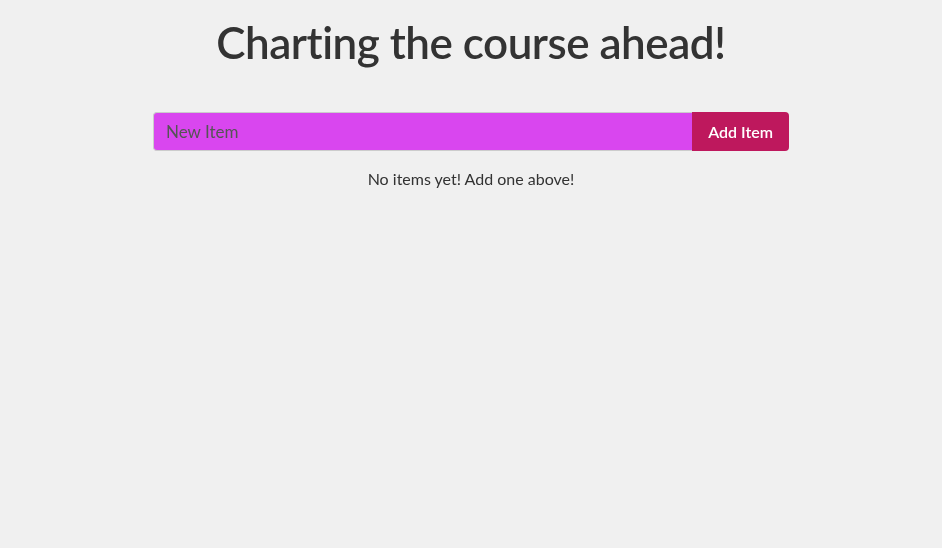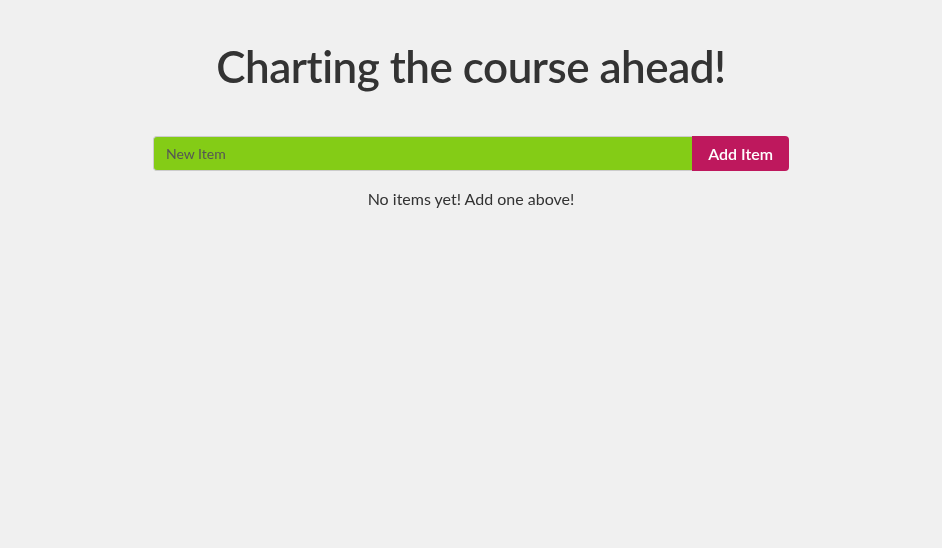--- a/index.html
+++ b/index.html
@@ -10,43 +10,43 @@
     body {
       background-color: #f0f0f0;
       font-family: 'Lato', 'Helvetica Neue', Helvetica, Arial, sans-serif;
       color: #333;
       width: 942px;
       height: 548px;
     }
     .container {
       max-width: 636px;
       margin: 0 auto;
-      padding-top: 40px;
+      padding-top: 16px;
     }
     .page-title {
       font-size: 44px;
       font-weight: 600;
       text-align: center;
       color: #333;
       margin-bottom: 44px;
       letter-spacing: -0.5px;
     }
     .input-group {
       display: flex;
       width: 100%;
       margin-bottom: 18px;
     }
     .new-item-input {
       flex: 1;
       padding: 8px 12px;
-      font-size: 14px;
+      font-size: 17px;
       border: 1px solid #ccc;
       border-right: none;
       border-radius: 4px 0 0 4px;
-      background: #84cc16;
+      background: #d946ef;
       font-family: inherit;
       color: #333;
     }
     .new-item-input::placeholder {
       color: #555;
     }
     .add-item-button {
       padding: 8px 16px;
       font-size: 16px;
       font-weight: 600;

